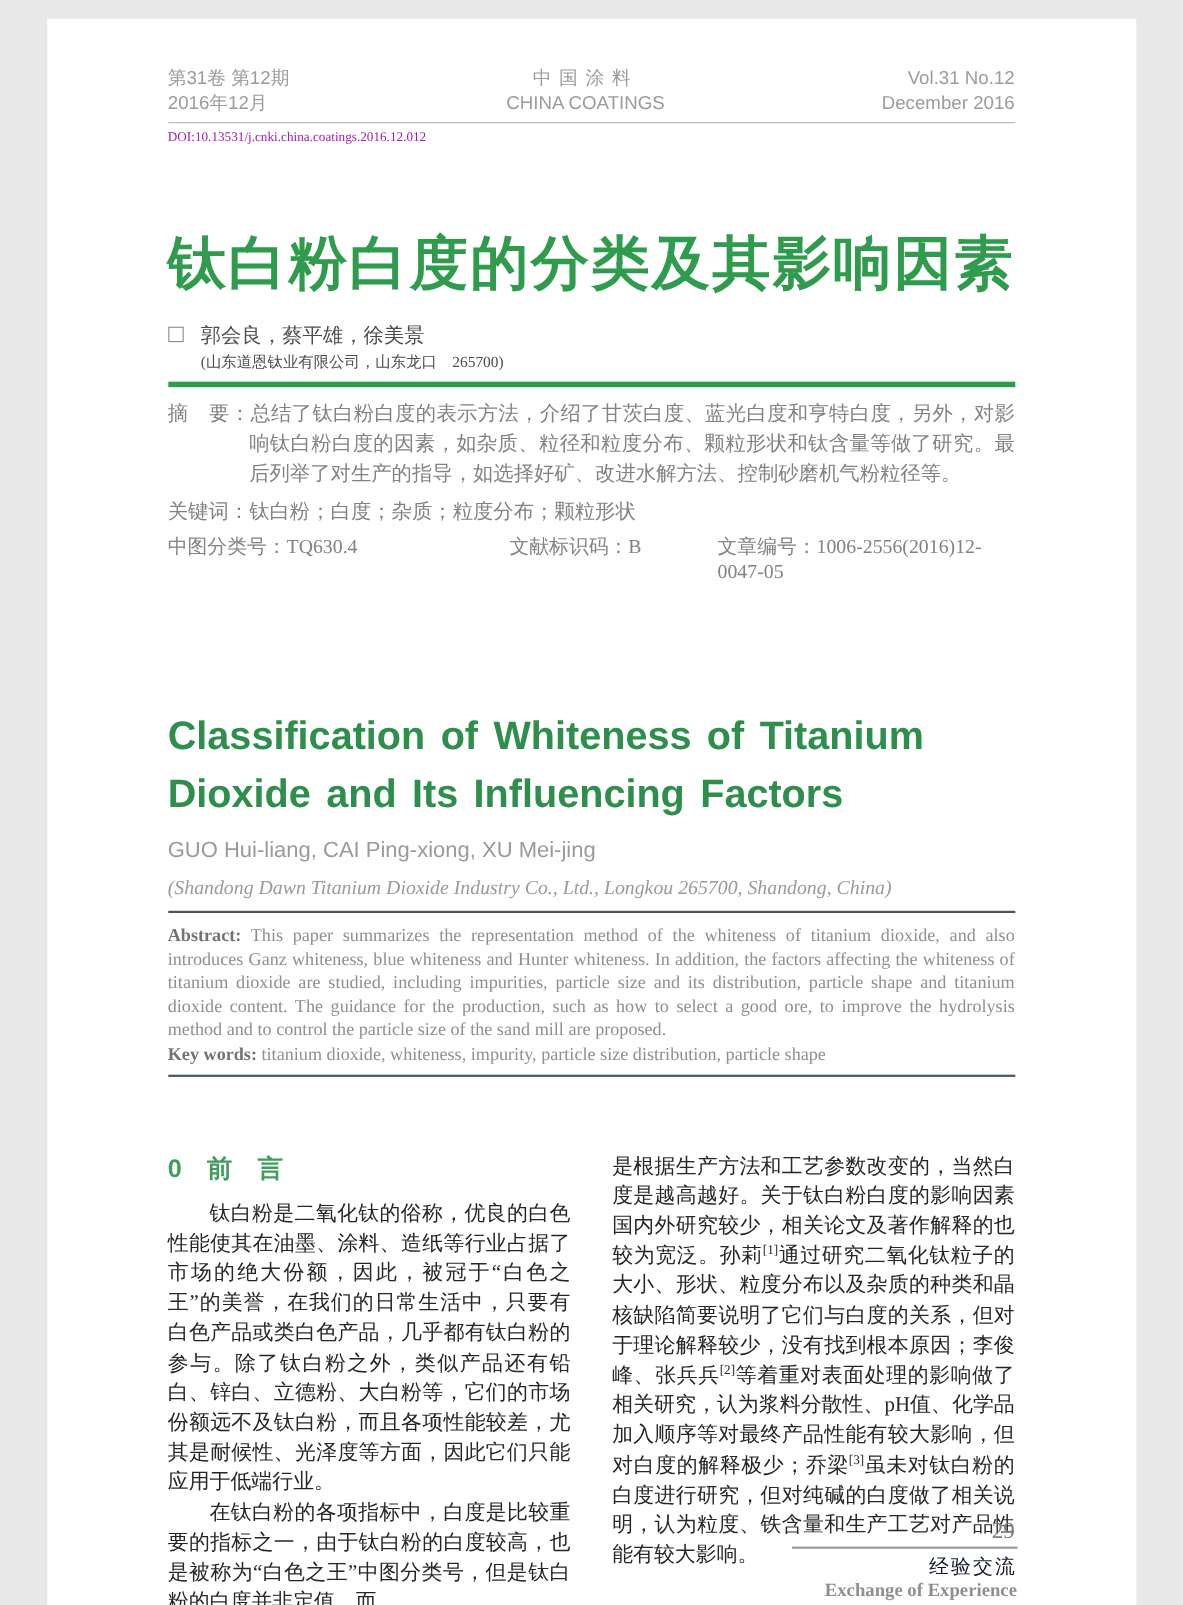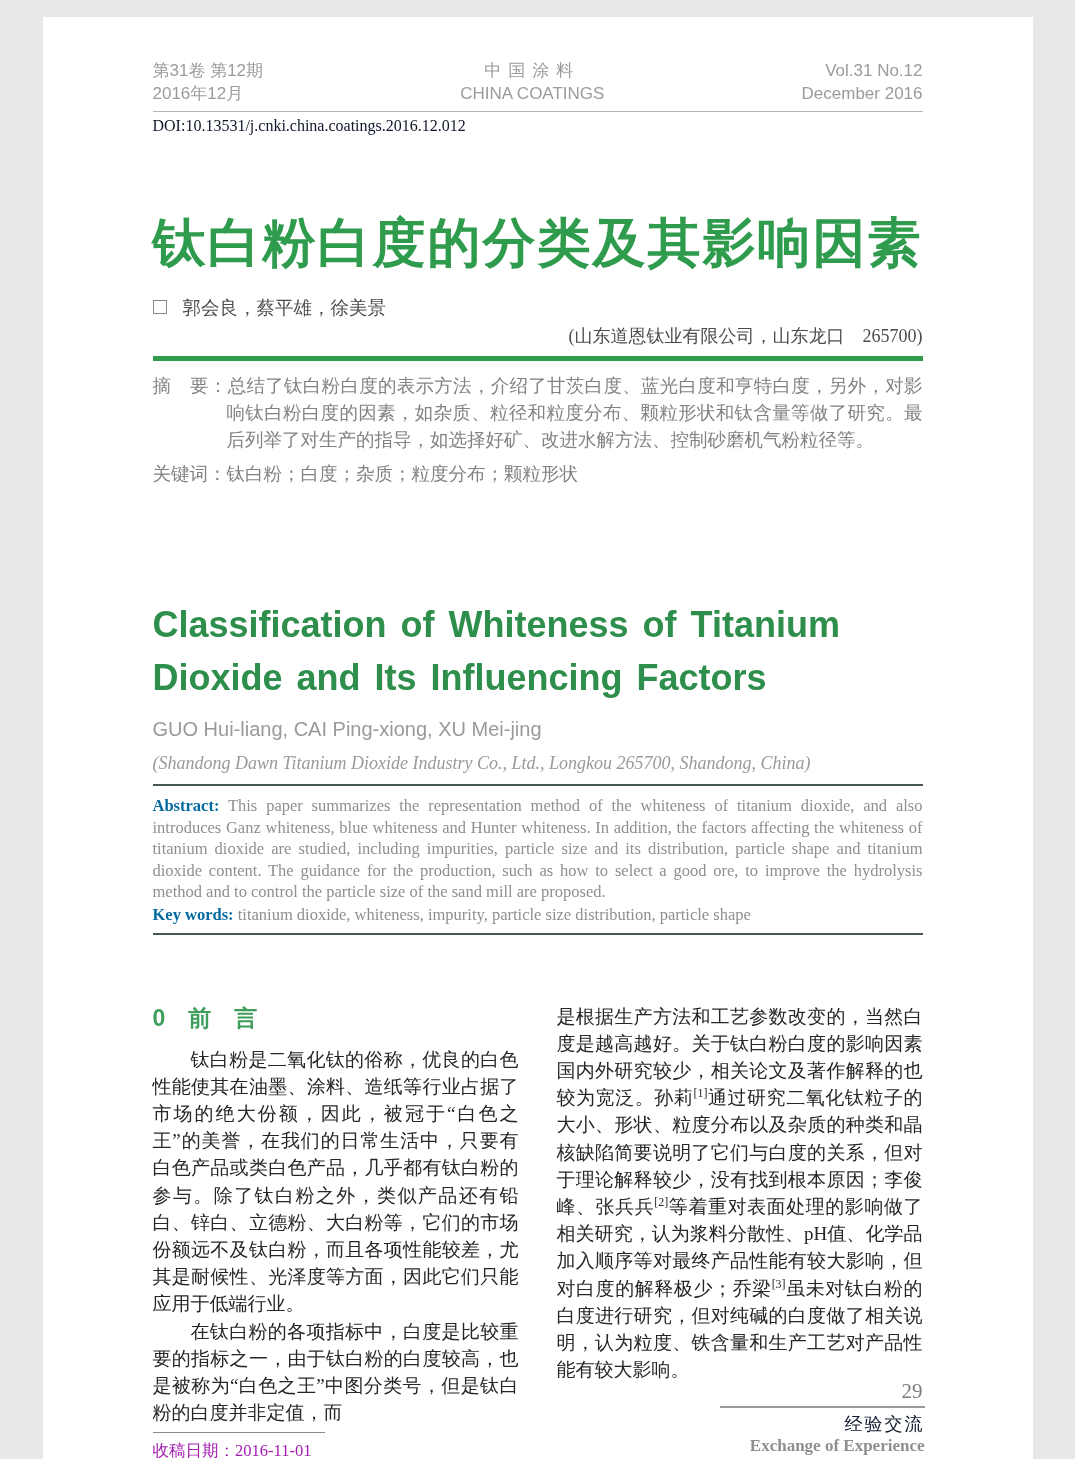--- a/index.html
+++ b/index.html
@@ -26,22 +26,22 @@
     font-size: 17px;
     line-height: 23px;
     padding-bottom: 6px;
     border-bottom: 1px solid #b5b5b5;
   }
   .jheader .col-left { text-align: left; }
   .jheader .col-center { text-align: center; }
   .jheader .col-center .zh { letter-spacing: 7px; }
   .jheader .col-right { text-align: right; }
   .doi-line {
-    font-size: 16px;
-    color: #0f172a;
+    font-size: 12px;
+    color: #a21caf;
     margin-top: 5px;
     font-family: "Liberation Serif", "DejaVu Serif", serif;
   }
 
   
   .title-zh {
     margin-top: 78px;
     font-family: "Liberation Sans", "DejaVu Sans", sans-serif;
     font-weight: bold;
     font-size: 53px;
@@ -59,23 +59,22 @@
   .author-square {
     display: inline-block;
     width: 14px; height: 14px;
     border: 1.5px solid #8a8a8a;
     margin-right: 16px;
     margin-top: -2px;
   }
   .affil-zh {
     margin-top: 4px;
     padding-left: 30px;
-    font-size: 18px;
+    font-size: 14px;
     color: #4c4c4c;
-    text-align: right;
   }
   .green-rule {
     margin-top: 8px;
     height: 5px;
     background: #2f9b4d;
   }
 
   
   .abstract-zh {
     margin-top: 12px;
@@ -125,21 +124,21 @@
     color: #9a9a9a;
   }
   .dark-rule { margin-top: 10px; height: 2px; background: #49584e; }
   .abstract-en {
     margin-top: 9px;
     font-size: 16.5px;
     line-height: 21.5px;
     color: #8f8f8f;
     text-align: justify;
   }
-  .abstract-en b, .keywords-en b { color: #0369a1; }
+  .abstract-en b, .keywords-en b { color: #737373; }
   .keywords-en {
     margin-top: 2px;
     font-size: 16.5px;
     color: #8f8f8f;
   }
   .dark-rule2 { margin-top: 8px; height: 2px; background: #49584e; }
 
   
   .body-cols {
     margin-top: 68px;
@@ -223,20 +222,25 @@
     <div class="authors-zh-row">
       <span class="author-square"></span>
       <span>郭会良，蔡平雄，徐美景</span>
     </div>
     <div class="affil-zh">(山东道恩钛业有限公司，山东龙口　265700)</div>
 
     <div class="green-rule"></div>
 
     <div class="abstract-zh"><span>摘　要：</span><span>总结了钛白粉白度的表示方法，介绍了甘茨白度、蓝光白度和亨特白度，另外，对影响钛白粉白度的因素，如杂质、粒径和粒度分布、颗粒形状和钛含量等做了研究。最后列举了对生产的指导，如选择好矿、改进水解方法、控制砂磨机气粉粒径等。</span></div>
     <div class="keywords-zh"><span>关键词：</span><span>钛白粉；白度；杂质；粒度分布；颗粒形状</span></div>
+    <div class="class-row">
+      <span class="clc">中图分类号：TQ630.4</span>
+      <span class="doccode">文献标识码：B</span>
+      <span class="artid">文章编号：1006-2556(2016)12-0047-05</span>
+    </div>
 
     <h2 class="title-en">Classification of Whiteness of Titanium Dioxide and Its Influencing Factors</h2>
     <div class="authors-en">GUO Hui-liang, CAI Ping-xiong, XU Mei-jing</div>
     <div class="affil-en">(Shandong Dawn Titanium Dioxide Industry Co., Ltd., Longkou 265700, Shandong, China)</div>
     <div class="dark-rule"></div>
     <div class="abstract-en"><b>Abstract:</b> <span>This paper summarizes the representation method of the whiteness of titanium dioxide, and also introduces Ganz whiteness, blue whiteness and Hunter whiteness. In addition, the factors affecting the whiteness of titanium dioxide are studied, including impurities, particle size and its distribution, particle shape and titanium dioxide content. The guidance for the production, such as how to select a good ore, to improve the hydrolysis method and to control the particle size of the sand mill are proposed.</span></div>
     <div class="keywords-en"><b>Key words:</b> <span>titanium dioxide, whiteness, impurity, particle size distribution, particle shape</span></div>
     <div class="dark-rule2"></div>
 
     <div class="body-cols">

